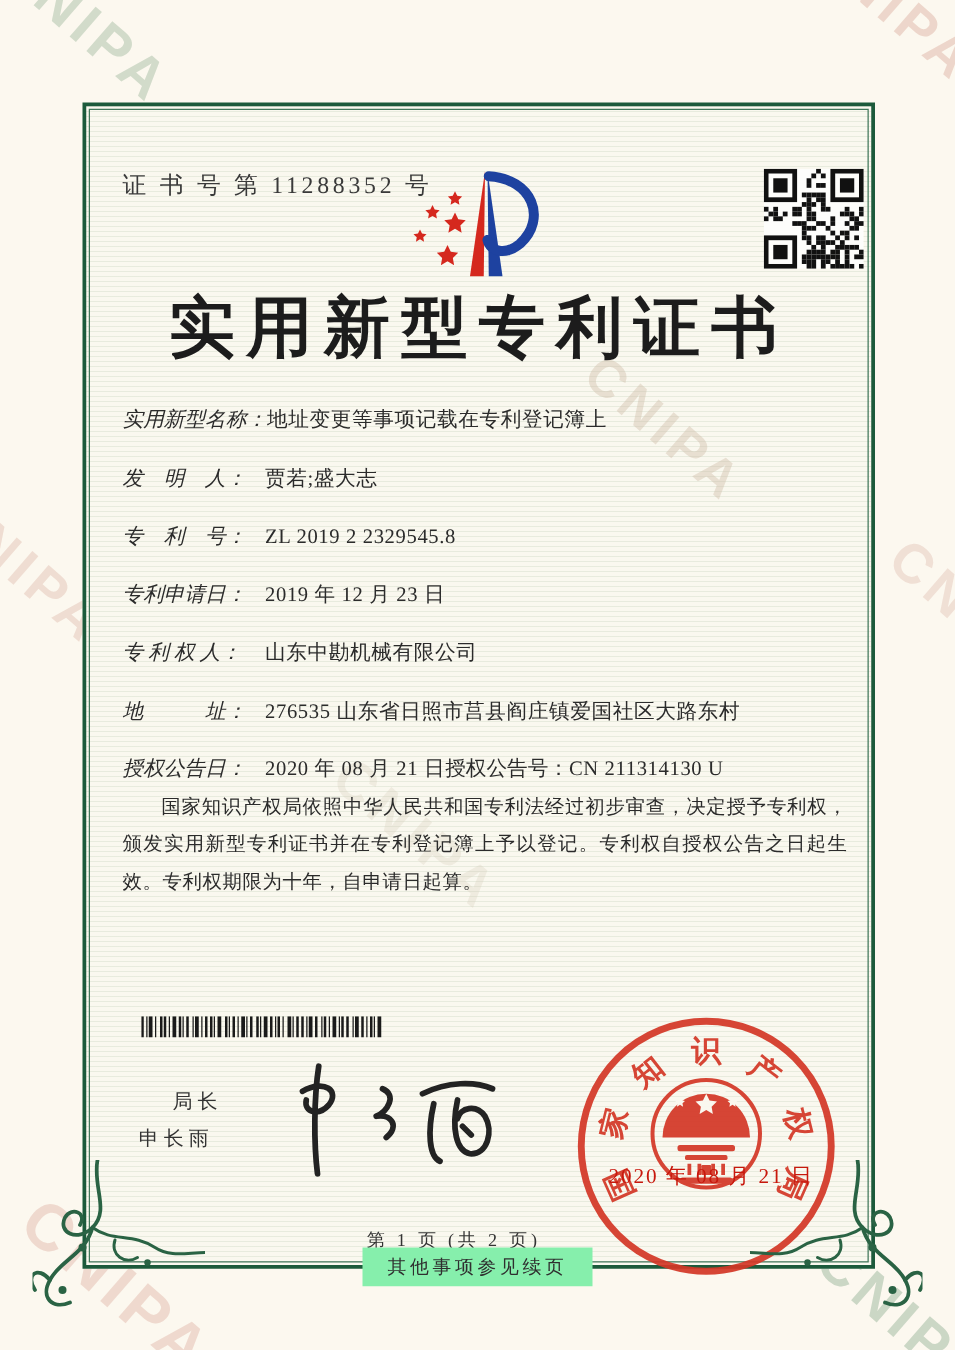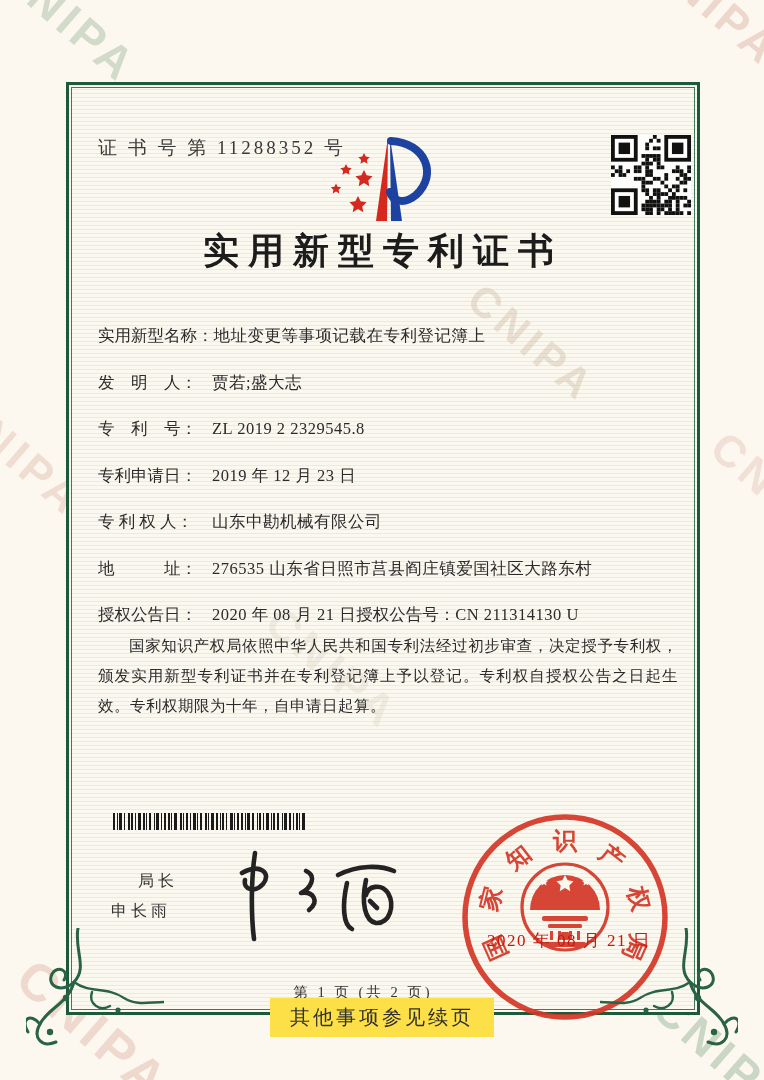--- a/index.html
+++ b/index.html
@@ -46,26 +46,26 @@
 
   .certno {
     position:absolute; left:29px; top:50px;
     font-size:19px; letter-spacing:3px; color:#3a3a3a; white-space:pre;text-align:right;
   }
   .logo { position:absolute; left:259px; top:44px; width:124px; height:98px; }
   .qr   { position:absolute; left:542px; top:50px; width:80px; height:80px; }
 
   .title {
     position:absolute; left:0; right:0; top:142px; text-align:center;
-    font-size:36px; font-weight:bold; letter-spacing:9px; color:#1c1c1c;
+    font-size:53px; font-weight:bold; letter-spacing:9px; color:#1c1c1c;
   }
 
   .fields { position:absolute; left:29px; top:240px; right:26px; font-size:16.5px; color:#2b2b2b; }
   .frow { height:46.5px; line-height:22px; white-space:nowrap; }
-  .flabel { display:inline-block; min-width:114px; white-space:pre; }
+  .flabel { display:inline-block; min-width:114px; white-space:pre;font-style:italic; }
   .flabel2 { display:inline-block; white-space:pre; }
   .fvalue { white-space:pre; letter-spacing:0.5px; }
 
   .bodytext {
     position:absolute; left:29px; top:546px; width:580px;
     font-size:15.5px; line-height:30px; text-align:justify;
     color:#2b2b2b; letter-spacing:0.5px;
   }
   .bodytext p { text-indent:2em; }
 
@@ -87,21 +87,21 @@
     font-size:14.5px; letter-spacing:3px; color:#333; white-space:pre;
   }
 
   
   .orn { position:absolute; width:138px; height:122px; z-index:3; pointer-events:none; }
   .orn-bl { left:26px;  top:928px; }
   .orn-br { left:600px; top:928px; transform:scaleX(-1); }
 
   .note {
     position:absolute; left:50%; top:998px; transform:translateX(-50%);
-    background:#fde047; padding:6px 20px; font-size:20px; letter-spacing:3px;
+    background:#86efac; padding:6px 20px; font-size:15px; letter-spacing:3px;
     color:#2f2f2f; z-index:2; white-space:pre;
   }
 </style>
 </head>
 <body>
 
 <div class="page">
 
   <span class="wm wm1">CNIPA</span>
   <span class="wm wm2">CNIPA</span>

